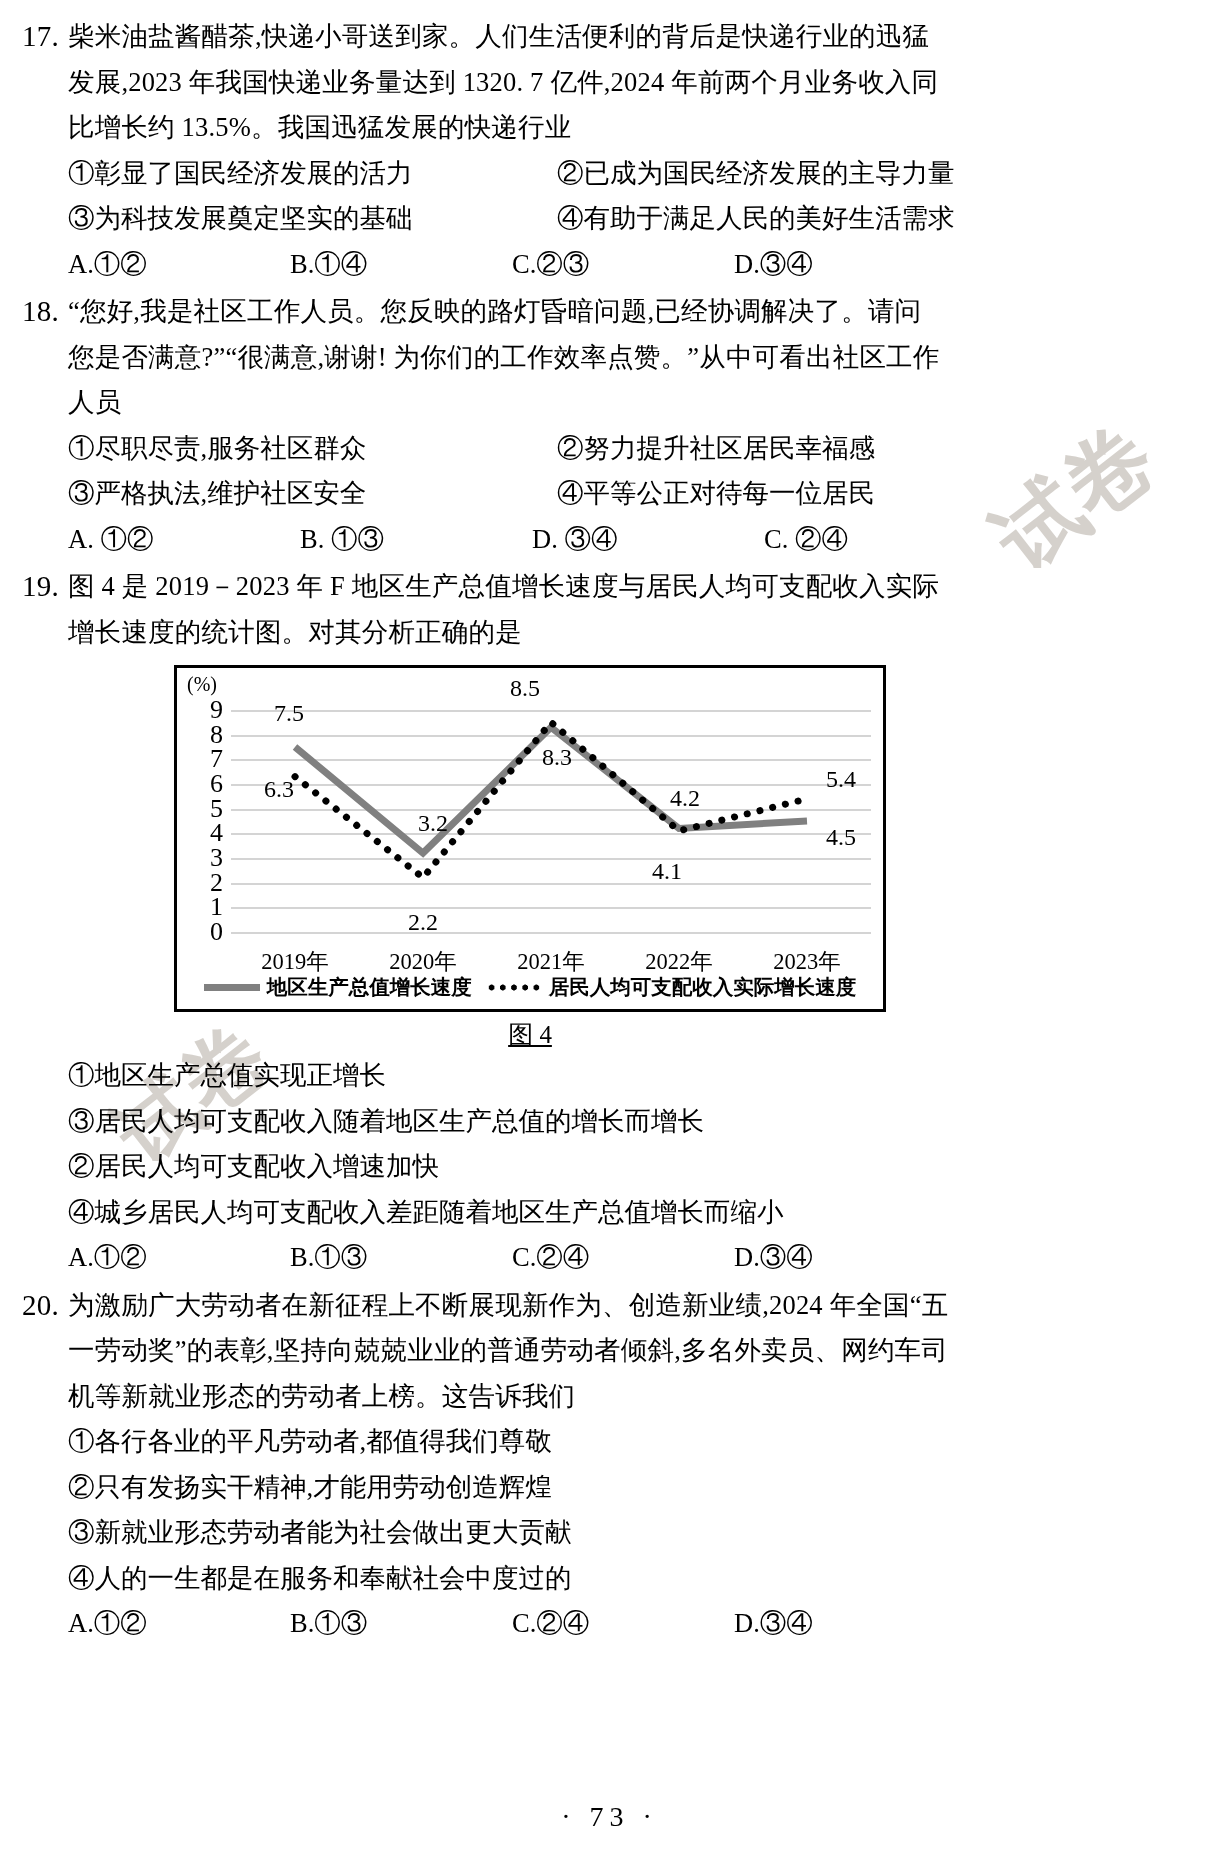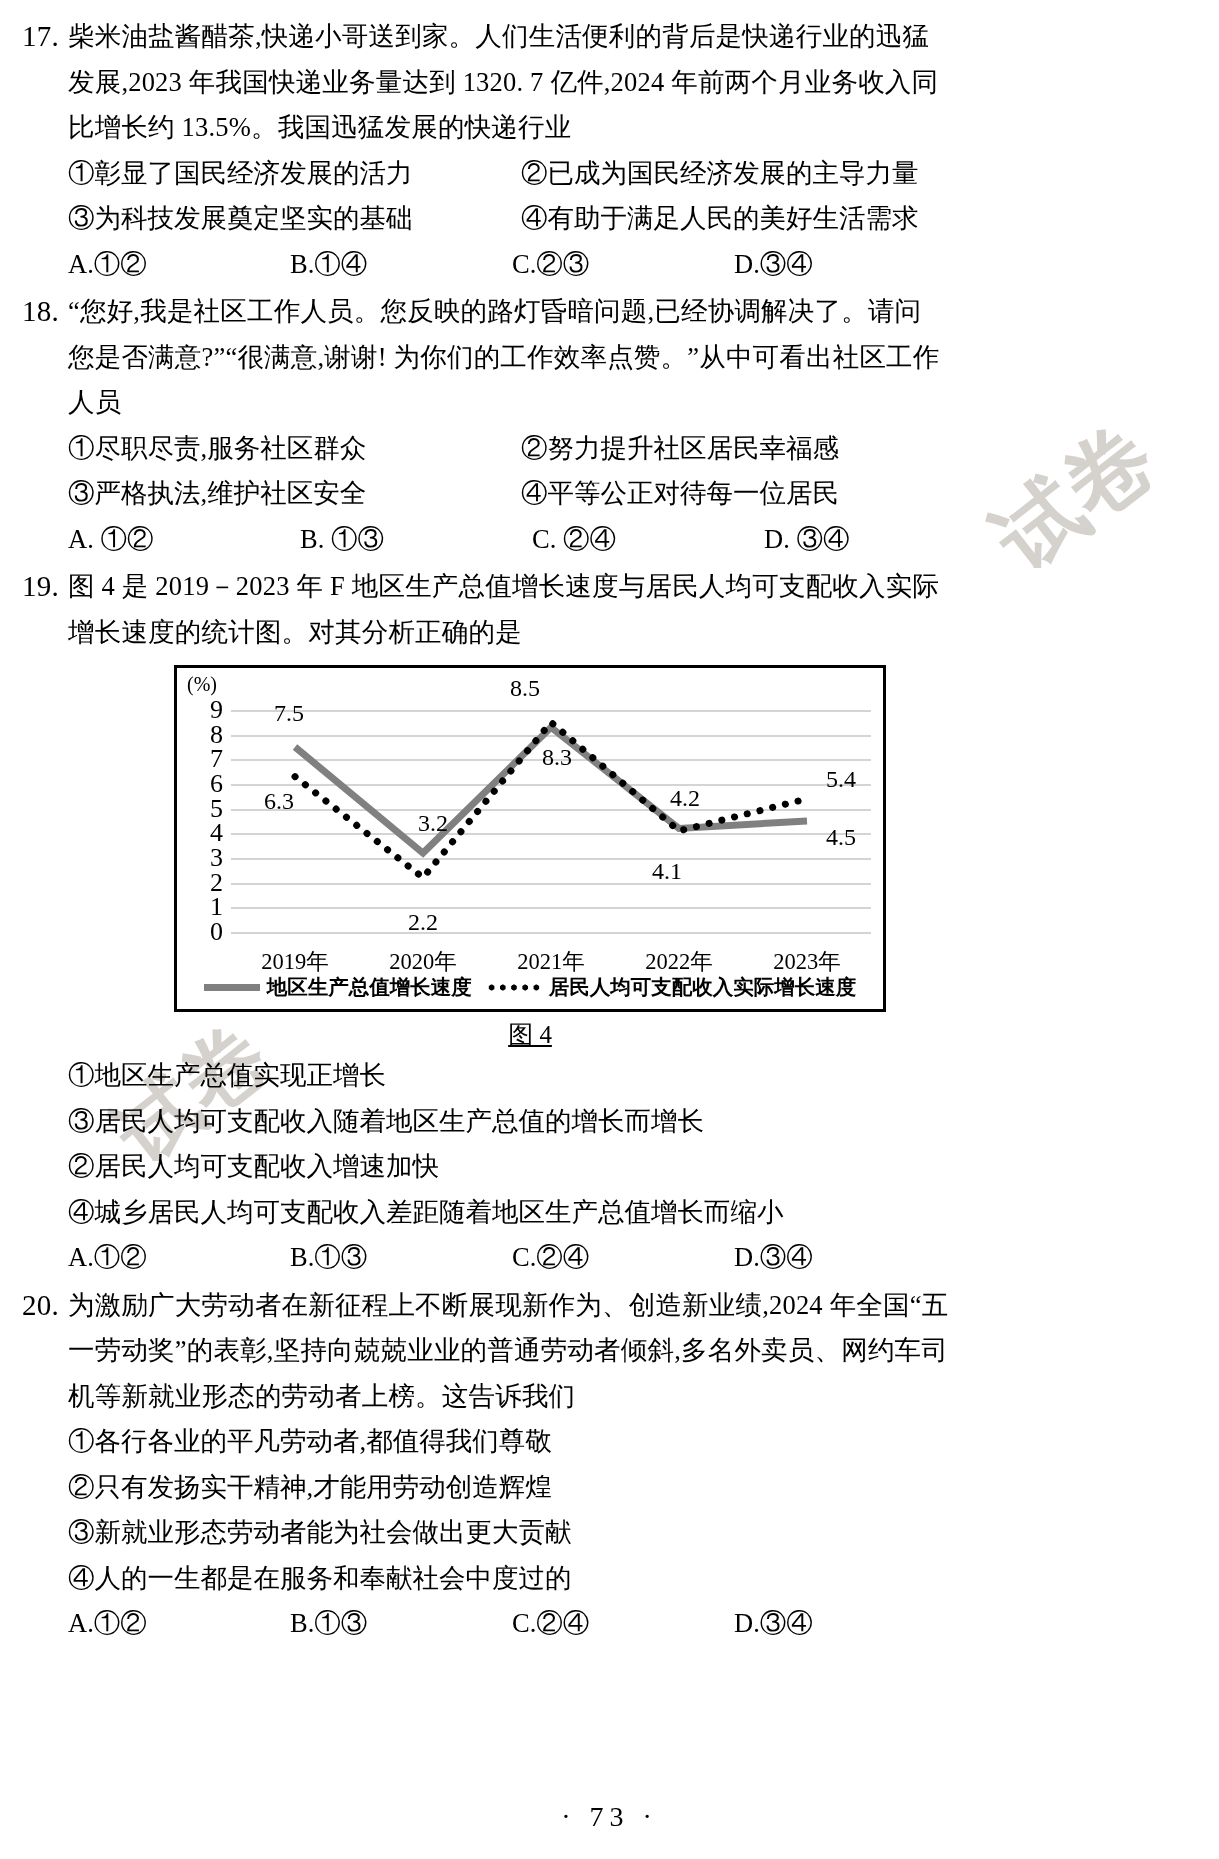--- a/index.html
+++ b/index.html
@@ -51,21 +51,21 @@
 
   
   .optpair{
     display:flex;
     padding-left:46px;
     font-size:26.5px;
     line-height:45.5px;
     gap:23px;
   }
   .optpair .c1{width:430px;flex:0 0 430px;}
-  .optpair .c2{flex:1 1 auto;}
+  .optpair .c2{flex:1 1 auto;margin-left:36px;}
 
   .optsingle{
     padding-left:46px;
     font-size:26.5px;
     line-height:45.5px;
   }
 
   
   .answers{
     display:flex;
@@ -238,22 +238,22 @@
         <div class="c1">①尽职尽责,服务社区群众</div>
         <div class="c2">②努力提升社区居民幸福感</div>
       </div>
       <div class="optpair">
         <div class="c1">③严格执法,维护社区安全</div>
         <div class="c2">④平等公正对待每一位居民</div>
       </div>
       <div class="answers wide">
         <div class="a">A. ①②</div>
         <div class="a">B. ①③</div>
+        <div class="a">D. ③④</div>
         <div class="a">C. ②④</div>
-        <div class="a">D. ③④</div>
       </div>
     </div>
 
     <div class="q">
       <div class="qline">
         <div class="qnum">19.</div>
         <div class="qbody">图 4 是 2019－2023 年 F 地区生产总值增长速度与居民人均可支配收入实际</div>
       </div>
       <div class="qline indent">增长速度的统计图。对其分析正确的是</div>
 
@@ -288,21 +288,21 @@
               <div class="xtick" style="left: 576px;">2023年</div>
               <svg width="640" height="222" style="position: absolute; left: 0px; top: 0px; overflow: visible;">
                 <path d="M 64.0 37.0 L 192.0 143.1 L 320.0 17.3 L 448.0 118.4 L 576.0 111.0" fill="none" stroke="#808080" stroke-width="7" stroke-linejoin="miter"></path>
                 <path d="M 64.0 66.6 L 192.0 167.7 L 320.0 12.3 L 448.0 120.9 L 576.0 88.8" fill="none" stroke="#000000" stroke-width="7" stroke-linecap="round" stroke-dasharray="0.1 13"></path>
               </svg>
               <div class="dlabel" style="left: 58px; top: 3px;">7.5</div>
               <div class="dlabel" style="left: 202px; top: 113.067px;">3.2</div>
               <div class="dlabel" style="left: 326px; top: 47.2667px;">8.3</div>
               <div class="dlabel" style="left: 454px; top: 88.4px; text-align: right;">4.2</div>
               <div class="dlabel" style="left: 610px; top: 127px;">4.5</div>
-              <div class="dlabel" style="left: 48px; top: 91px;">6.3</div>
+              <div class="dlabel" style="left: 48px; top: 79px;">6.3</div>
               <div class="dlabel" style="left: 192px; top: 211.733px;">2.2</div>
               <div class="dlabel" style="left: 294px; top: -21.6667px;">8.5</div>
               <div class="dlabel" style="left: 436px; top: 160.867px;">4.1</div>
               <div class="dlabel" style="left: 610px; top: 68.8px;">5.4</div>
             </div>
           <div class="legend">
             <div class="item">
               <span class="swatch-solid"></span>
               <span>地区生产总值增长速度</span>
             </div>

